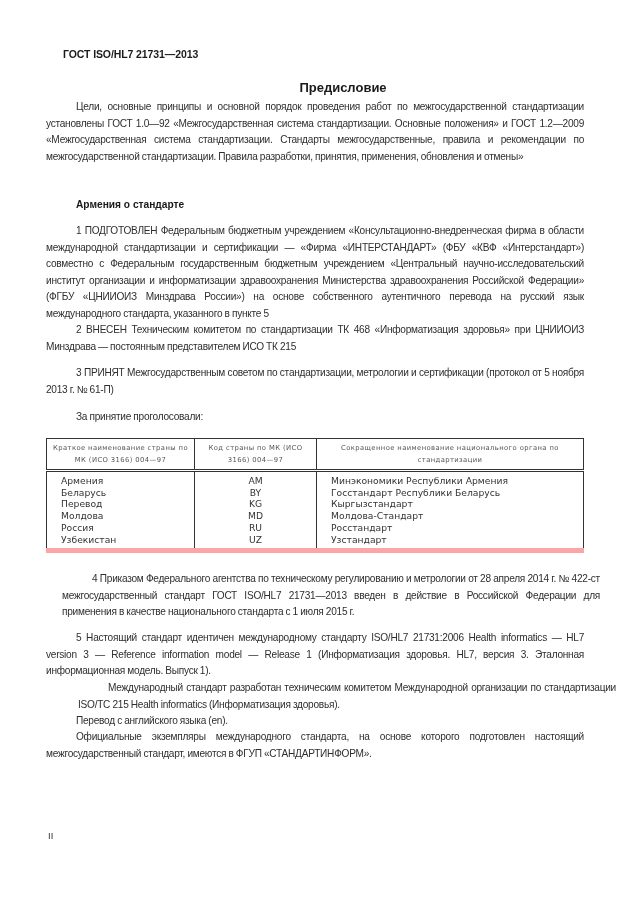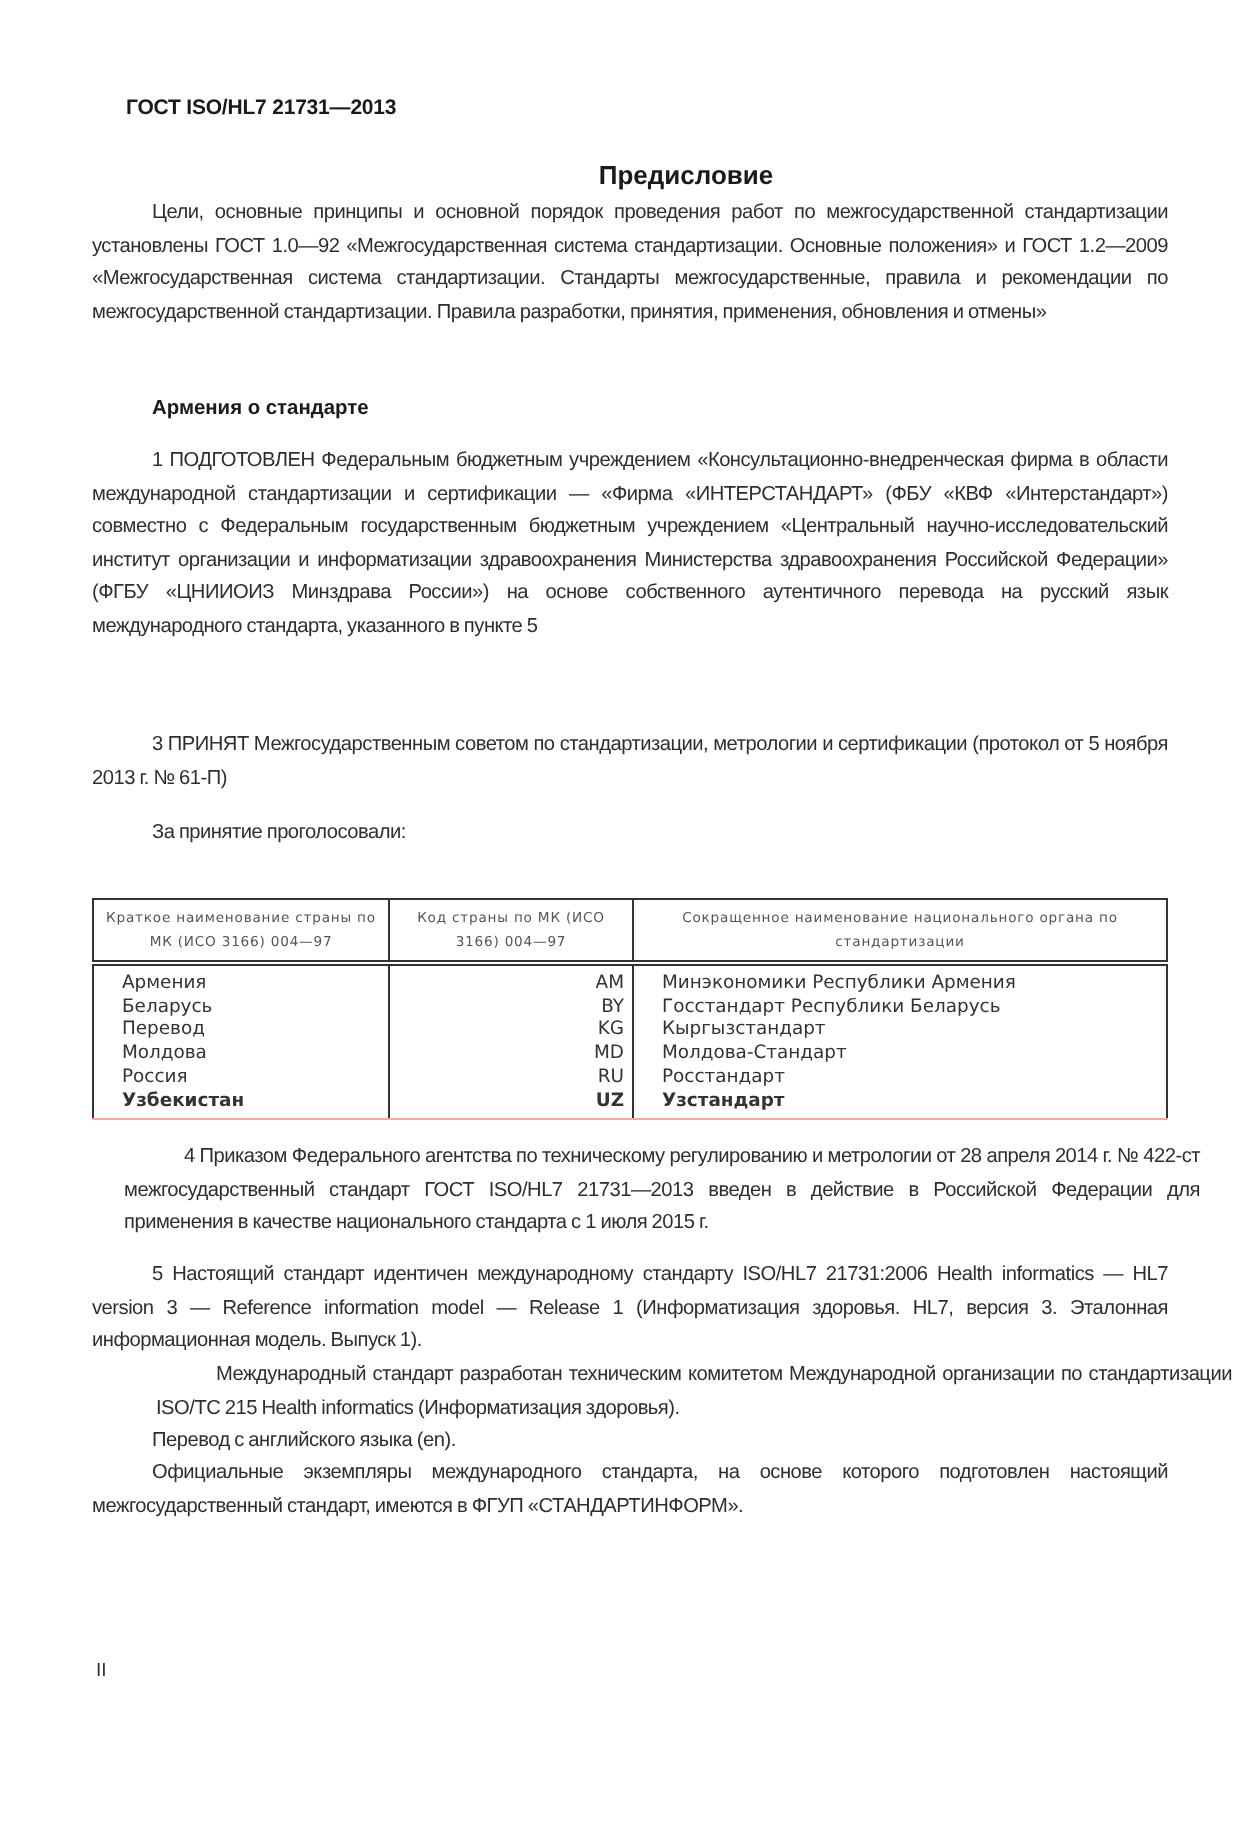--- a/index.html
+++ b/index.html
@@ -3,42 +3,43 @@
   <meta charset="utf-8">
   <style>
     html, body { margin: 0; padding: 0; background: #ffffff; }
     body { width: 630px; height: 913px; position: relative; overflow: hidden;
            font-family: "Liberation Sans", sans-serif; color: #2a2a2a; }
     .page { position: absolute; left: 0; top: 0; width: 630px; height: 913px; }
     .running-head { position: absolute; left: 63px; top: 48px; font-size: 10.5px; font-weight: bold; color: #1a1a1a; letter-spacing: -0.1px; }
     .title { position: absolute; left: 0; width: 630px; top: 80px; text-align: center; font-size: 13px; font-weight: bold; color: #1a1a1a; padding-left: 28px; }
     .para { position: absolute; left: 46px; width: 538px; font-size: 10.1px; line-height: 16.5px; text-align: justify; text-indent: 30px; color: #2e2e2e; letter-spacing: -0.25px; word-spacing: -0.3px; }
     .subhead { position: absolute; left: 76px; top: 199px; font-size: 10.2px; font-weight: bold; color: #1a1a1a; }
-    table.vote { position: absolute; left: 46px; top: 438px; width: 538px; border-collapse: collapse; font-family: "DejaVu Sans", sans-serif; margin-top: 11px; }
+    table.vote { position: absolute; left: 46px; top: 438px; width: 538px; border-collapse: collapse; font-family: "DejaVu Sans", sans-serif; }
     table.vote th { font-size: 6.8px; font-weight: normal; color: #555; letter-spacing: 0.4px; line-height: 12px; padding: 3px 4px 3px 4px; text-align: center; border-left: 1px solid #333; border-right: 1px solid #333; border-top: 1px solid #333; border-bottom: 3px double #333; height: 22px; }
     table.vote td { font-size: 9.2px; color: #333; line-height: 11.7px; padding: 0 4px; border-left: 1px solid #333; border-right: 1px solid #333; vertical-align: top; }
     table.vote tbody tr:first-child td { padding-top: 3px; }
-    table.vote tbody tr:last-child td { padding-bottom: 3px; border-bottom: 1px solid #fca5a5; font-weight: bold; }
+    table.vote tbody tr:last-child td { padding-bottom: 3px; border-bottom: 5px solid #fca5a5; }
     td.c1 { padding-left: 14px !important; width: 129px; }
-    td.c2 { text-align: right; width: 113px; }
+    td.c2 { text-align: center; width: 113px; }
     td.c3 { padding-left: 14px !important; }
     .page-num { position: absolute; left: 48px; top: 830px; font-size: 9.5px; color: #333; }
   </style>
 </head>
 <body>
 
 <div class="page">
   <div class="running-head">ГОСТ ISO/HL7 21731—2013</div>
   <div class="title">Предисловие</div>
 
   <div class="para" style="top:99px;">Цели, основные принципы и основной порядок проведения работ по межгосударственной стандартизации установлены ГОСТ 1.0—92 «Межгосударственная система стандартизации. Основные положения» и ГОСТ 1.2—2009 «Межгосударственная система стандартизации. Стандарты межгосударственные, правила и рекомендации по межгосударственной стандартизации. Правила разработки, принятия, применения, обновления и отмены»</div>
 
   <div class="subhead">Армения о стандарте</div>
 
   <div class="para" style="top:223px;">1 ПОДГОТОВЛЕН Федеральным бюджетным учреждением «Консультационно-внедренческая фирма в области международной стандартизации и сертификации — «Фирма «ИНТЕРСТАНДАРТ» (ФБУ «КВФ «Интерстандарт») совместно с Федеральным государственным бюджетным учреждением «Центральный научно-исследовательский институт организации и информатизации здравоохранения Министерства здравоохранения Российской Федерации» (ФГБУ «ЦНИИОИЗ Минздрава России») на основе собственного аутентичного перевода на русский язык международного стандарта, указанного в пункте 5</div>
+  <div class="para" style="top:322px;">2 ВНЕСЕН Техническим комитетом по стандартизации ТК 468 «Информатизация здоровья» при ЦНИИОИЗ Минздрава — постоянным представителем ИСО ТК 215</div>
   <div class="para" style="top:365px;">3 ПРИНЯТ Межгосударственным советом по стандартизации, метрологии и сертификации (протокол от 5 ноября 2013 г. № 61-П)</div>
   <div class="para" style="top:409px;">За принятие проголосовали:</div>
 
   <table class="vote">
     <thead>
       <tr>
         <th style="width:139px;">Краткое наименование страны по МК (ИСО 3166) 004—97</th>
         <th style="width:113px;">Код страны по МК (ИСО 3166) 004—97</th>
         <th>Сокращенное наименование национального органа по стандартизации</th>
       </tr>

